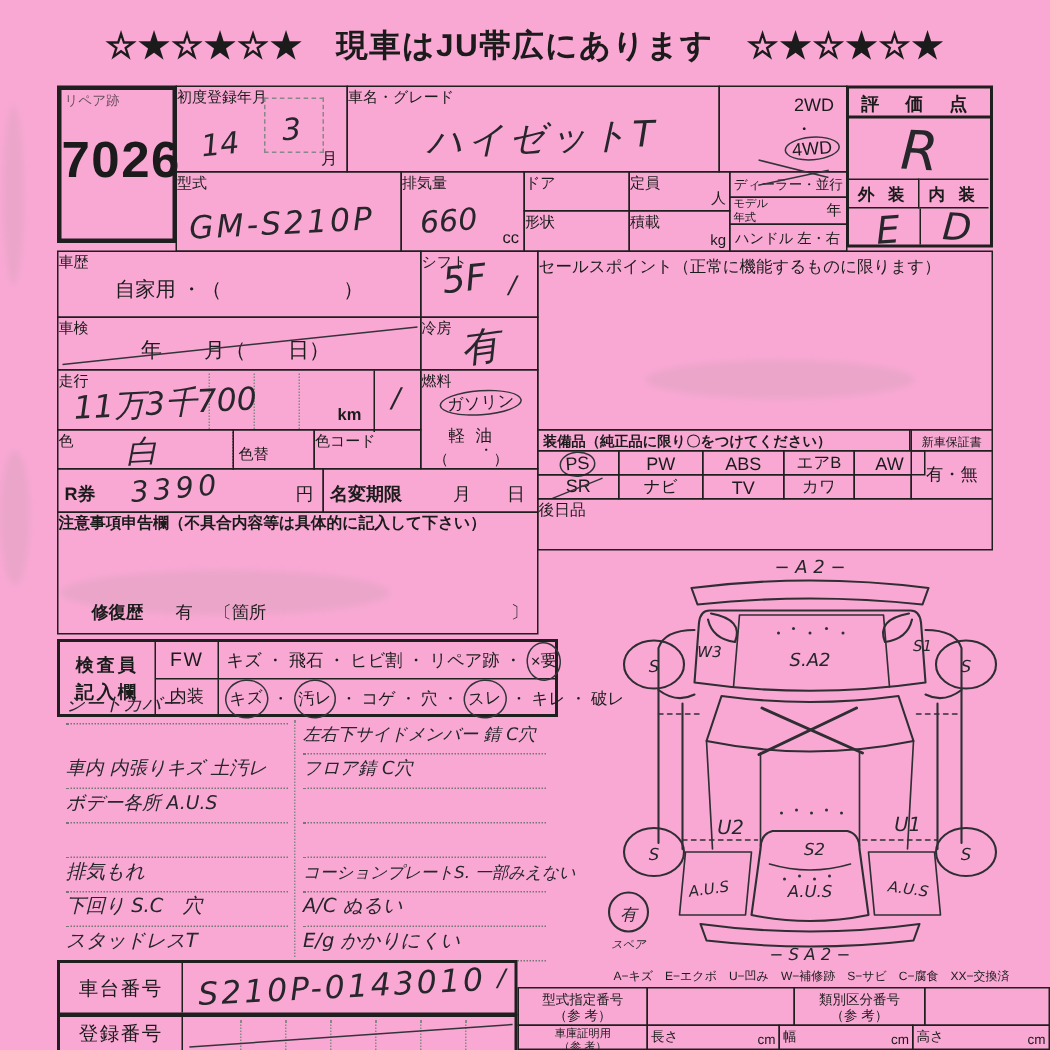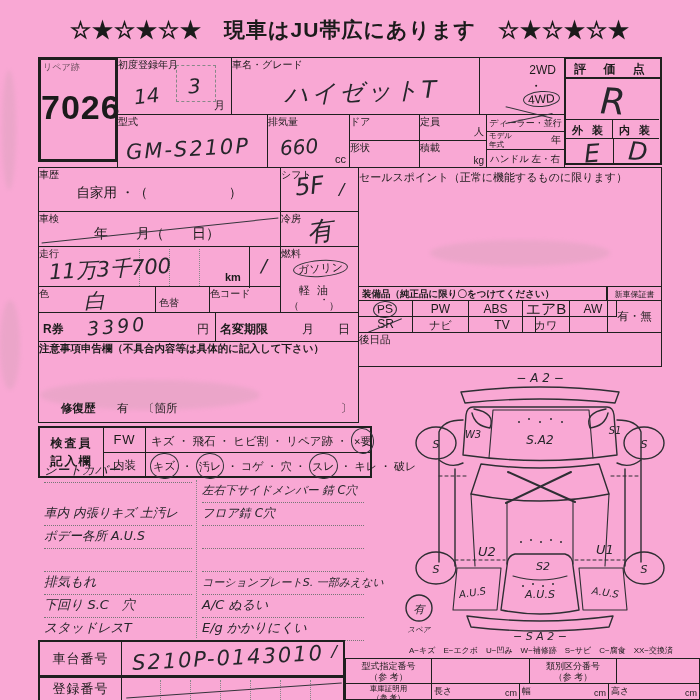--- a/index.html
+++ b/index.html
@@ -160,29 +160,29 @@
   </div>
   <div class="b" style="left:607px;top:300px;width:55px;height:33px;text-align:center">
     <span class="nb" style="left:0;top:8px;width:100%;font-size:11.5px">有・無</span>
   </div>
 
   <div class="b" style="left:358px;top:300px;width:55px;height:17px;text-align:center;font-size:12px;line-height:15px">
     <span class="circ" style="padding:0 3px">PS</span>
   </div>
   <div class="b" style="left:412px;top:300px;width:57px;height:17px;text-align:center;font-size:12px;line-height:16px">PW</div>
   <div class="b" style="left:468px;top:300px;width:55px;height:17px;text-align:center;font-size:12px;line-height:16px">ABS</div>
-  <div class="b" style="left:522px;top:300px;width:48px;height:17px;text-align:center;font-size:15px;line-height:16px">エアB</div>
+  <div class="b" style="left:522px;top:300px;width:48px;height:17px;text-align:center;font-size:11px;line-height:16px">エアB</div>
   <div class="b" style="left:569px;top:300px;width:48px;height:17px;text-align:center;font-size:12px;line-height:16px">AW</div>
 
   <div class="b" style="left:358px;top:316px;width:55px;height:17px;text-align:center;font-size:12px;line-height:15px">
     <span>SR</span>
     <div class="xline" style="left:8px;top:8px;width:36px;transform:rotate(-22deg)"></div>
   </div>
   <div class="b" style="left:412px;top:316px;width:57px;height:17px;text-align:center;font-size:11px;line-height:16px">ナビ</div>
-  <div class="b" style="left:468px;top:316px;width:68px;height:17px;text-align:center;font-size:12px;line-height:16px">TV</div>
+  <div class="b" style="left:468px;top:316px;width:55px;height:17px;text-align:center;font-size:12px;line-height:16px">TV</div>
   <div class="b" style="left:522px;top:316px;width:48px;height:17px;text-align:center;font-size:11px;line-height:16px">カワ</div>
   <div class="b" style="left:569px;top:316px;width:39px;height:17px"></div>
 
   <div class="b" style="left:358px;top:332px;width:304px;height:35px">
     <div class="lbl" style="font-size:10.5px">後日品</div>
   </div>
 
   <div class="b" style="left:38px;top:312px;width:178px;height:30px">
     <span class="nb" style="left:4px;top:8px;font-size:12px;font-weight:bold">R券</span>
     <span class="hand nb" style="left:48px;top:2px;font-size:19px;letter-spacing:3px;transform:rotate(-5deg)">3390</span>

